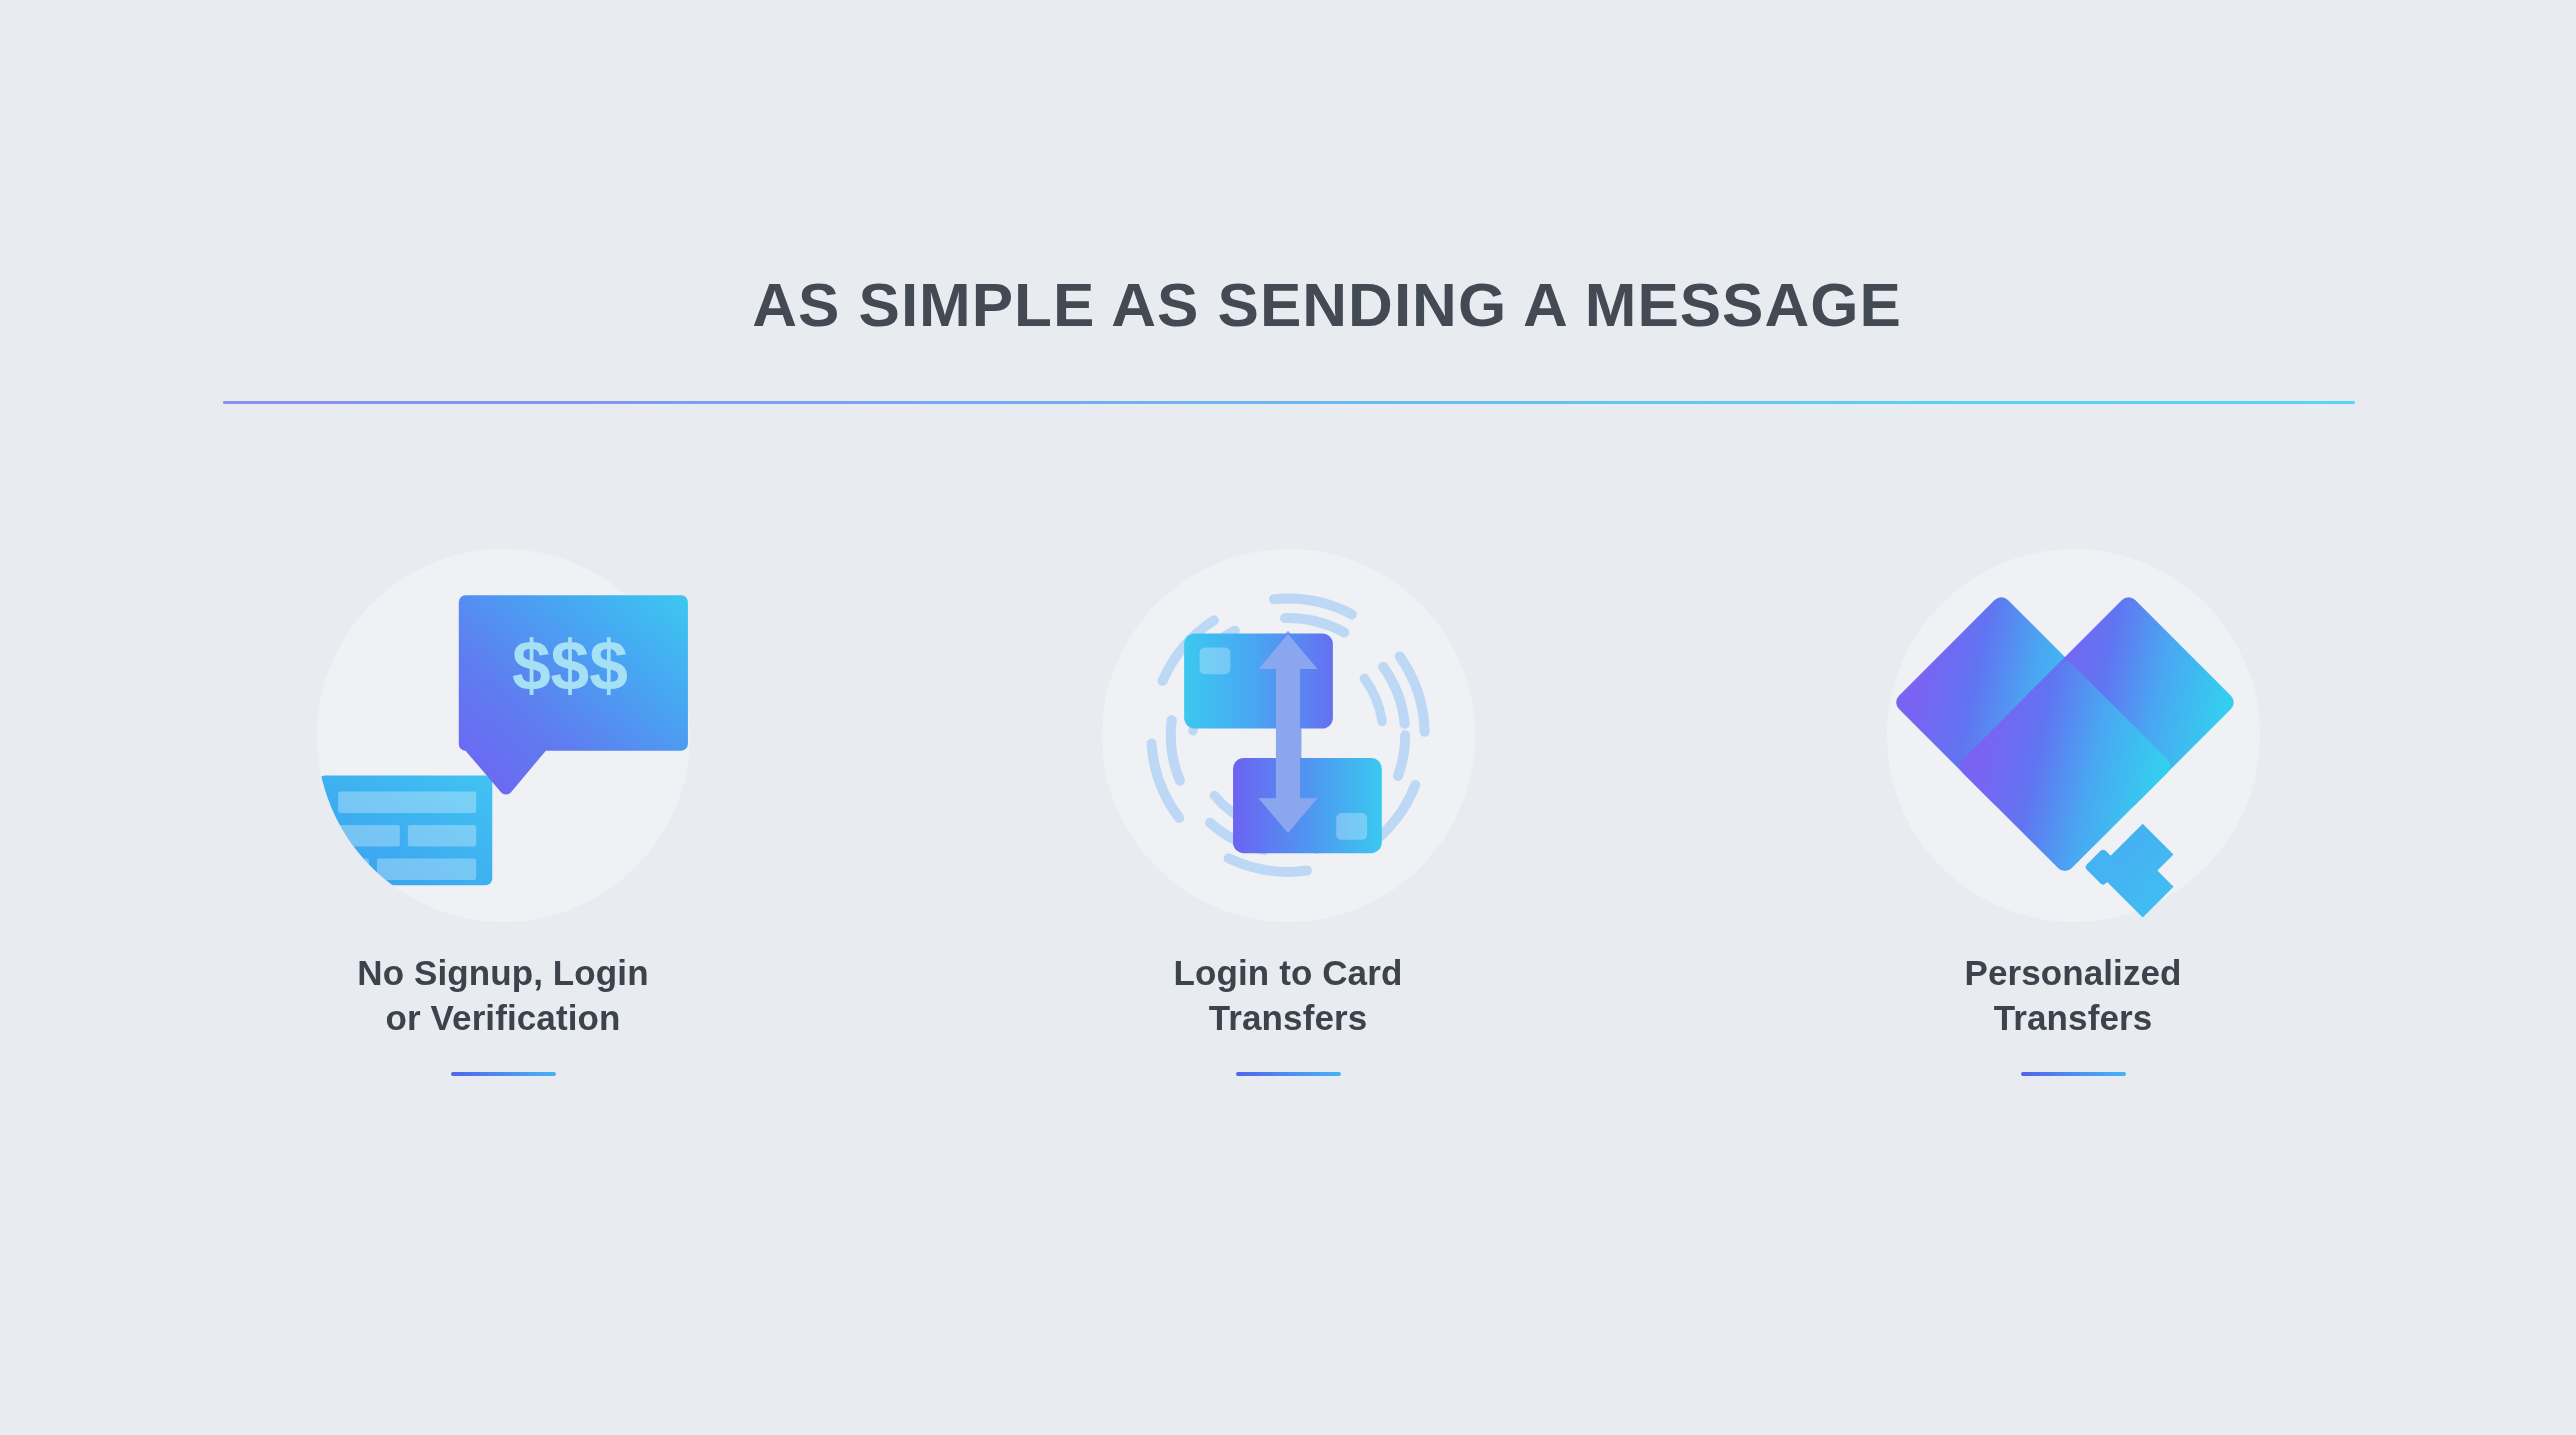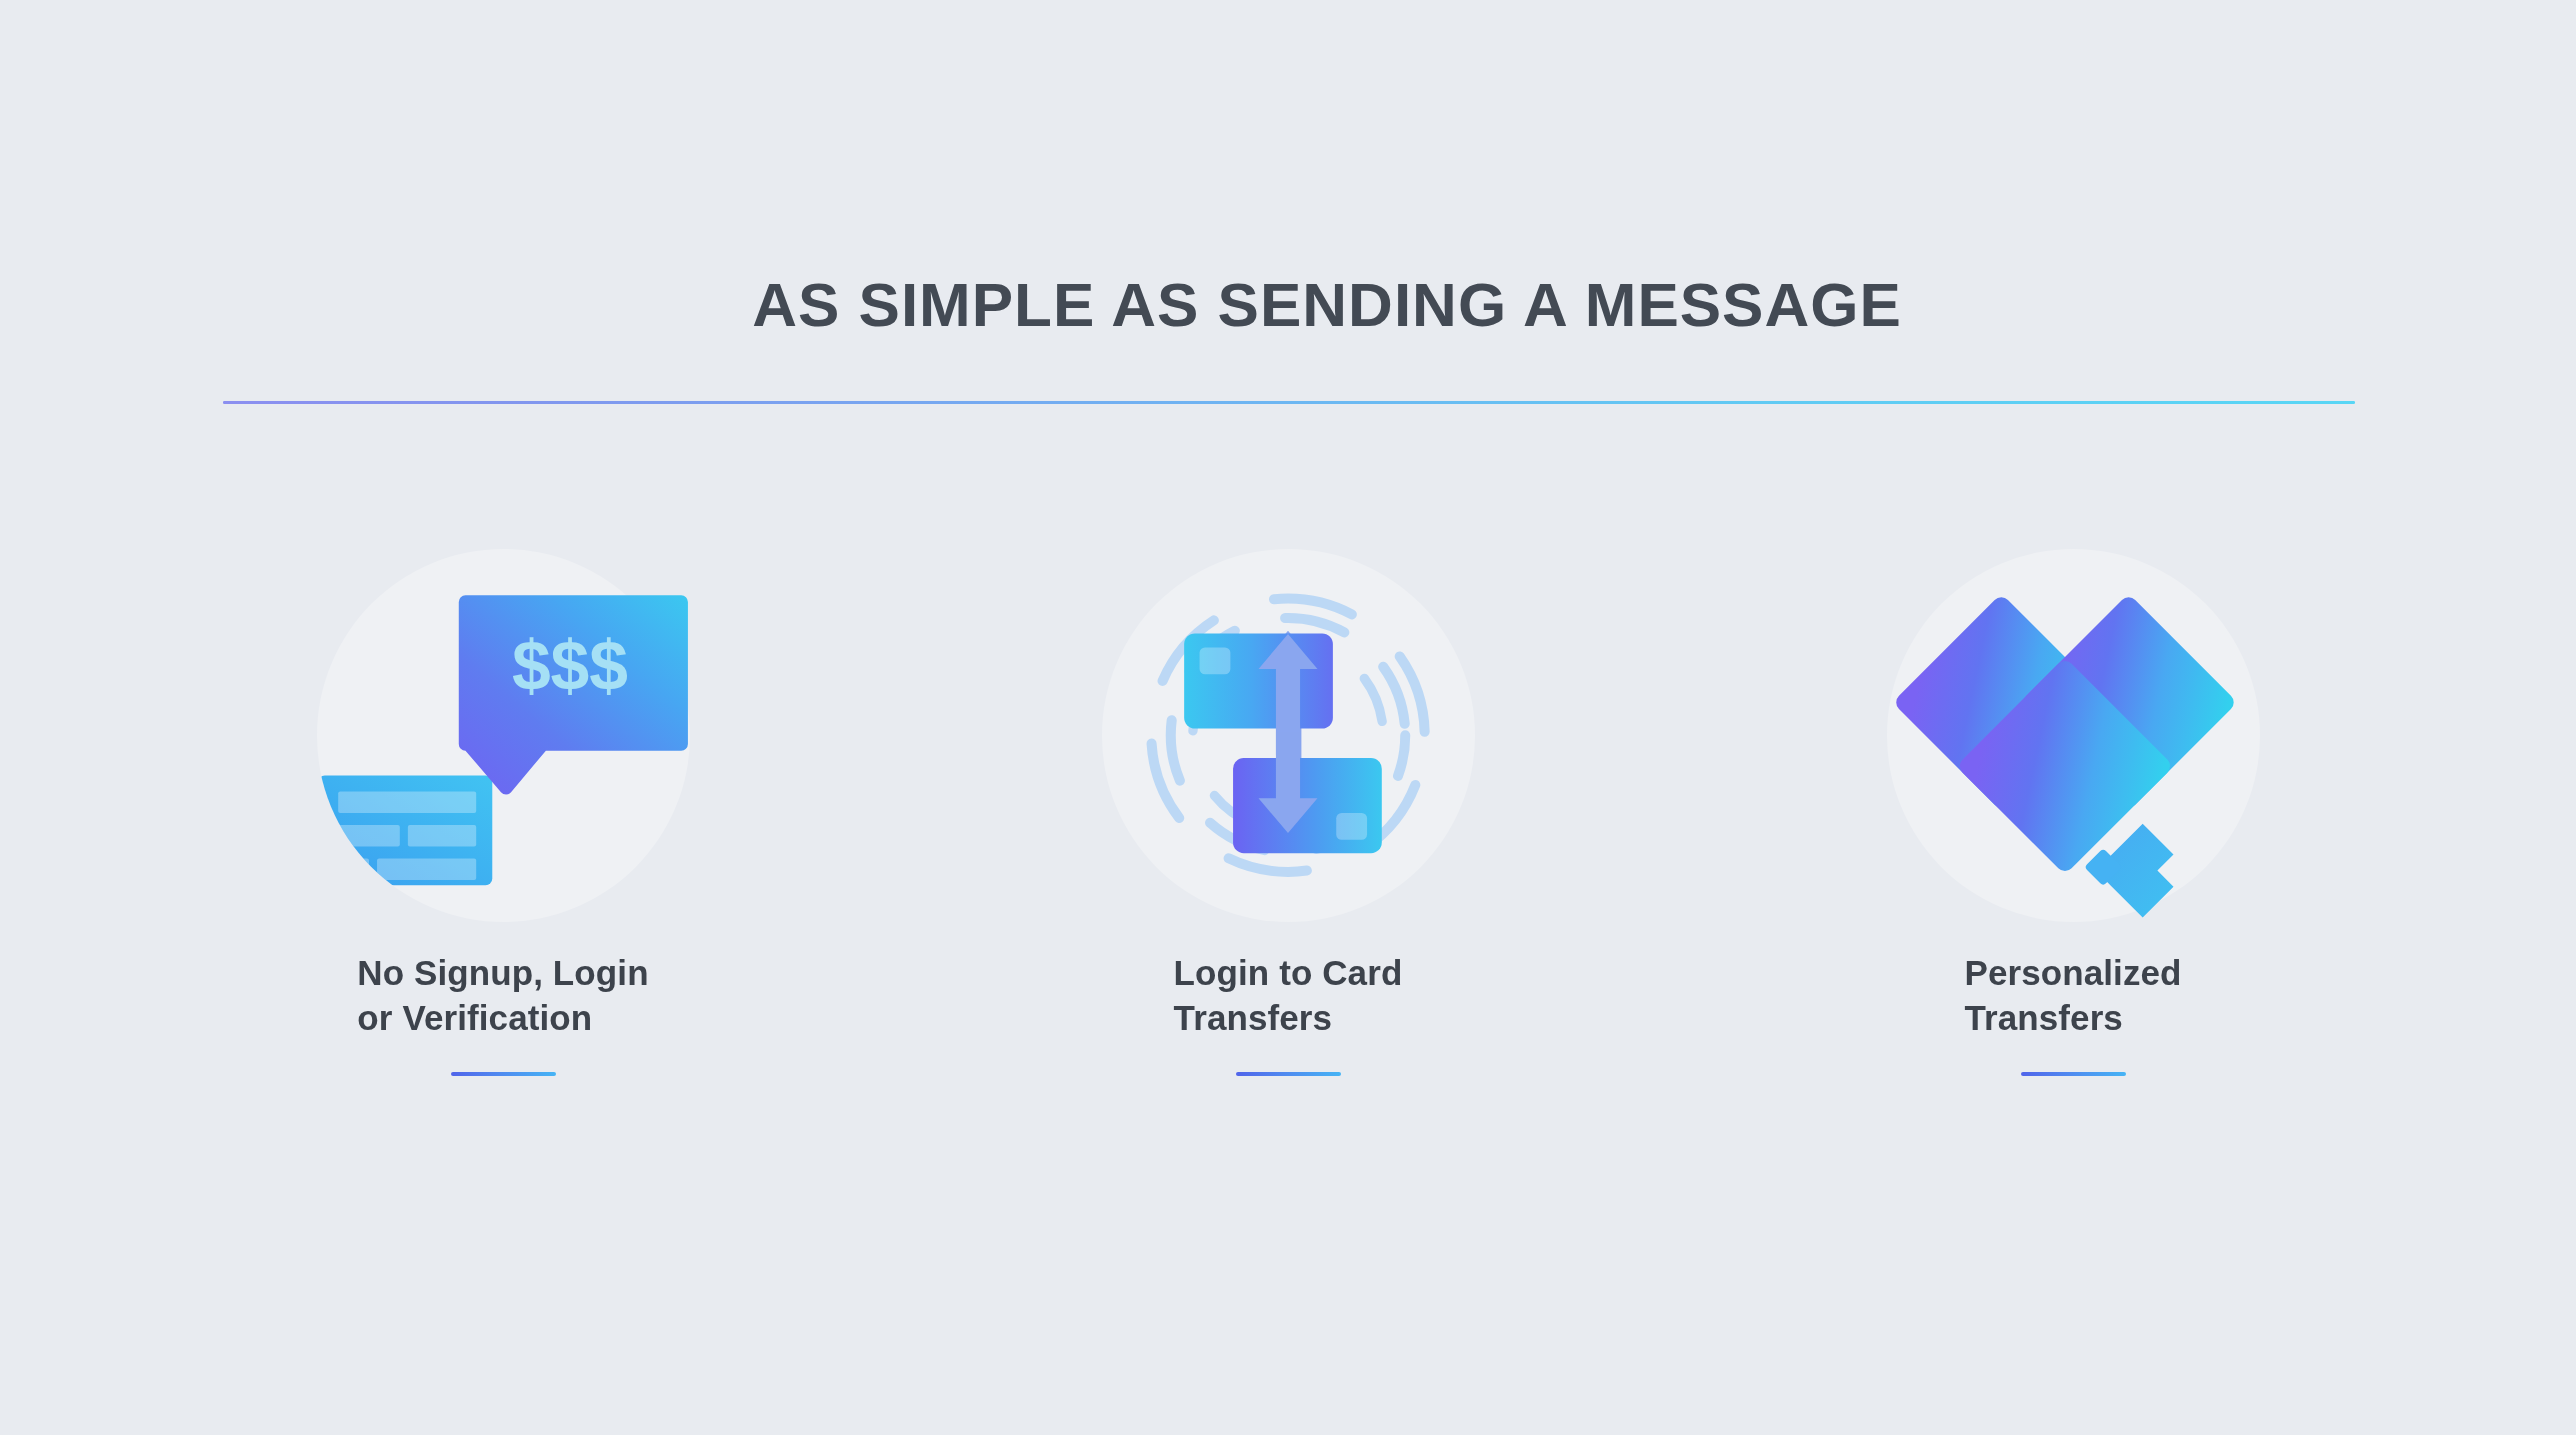--- a/index.html
+++ b/index.html
@@ -87,21 +87,21 @@
     position: absolute;
     left: 0;
     top: 0;
     width: 402px;
     height: 429px;
   }
 
   
   .feature-label {
     margin-top: 12px;
-    text-align: left;
+    text-align: center;
     font-size: 35px;
     font-weight: 700;
     color: #3d434c;
     line-height: 1.28;
     letter-spacing: 0.1px;
     white-space: pre-line;
   }
   .feature-underline {
     margin-top: 31px;
     width: 105px;

